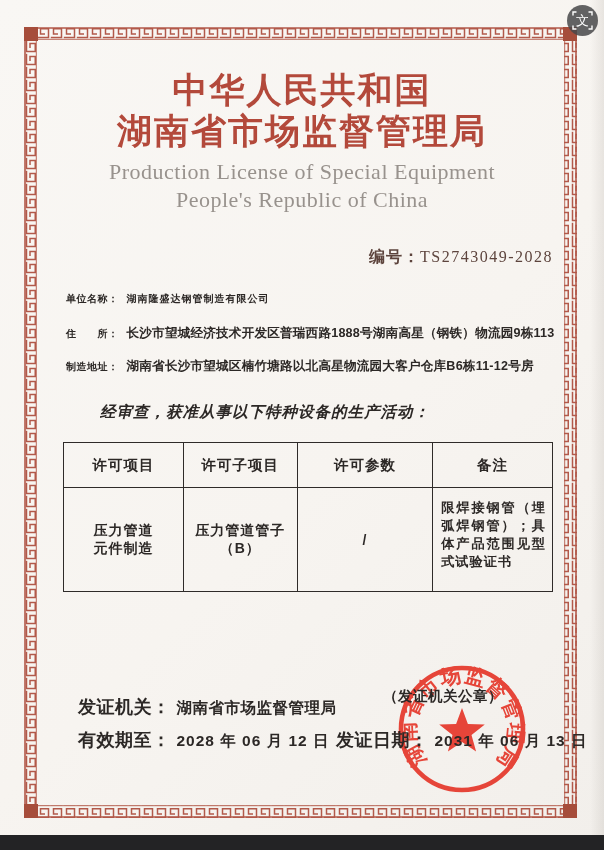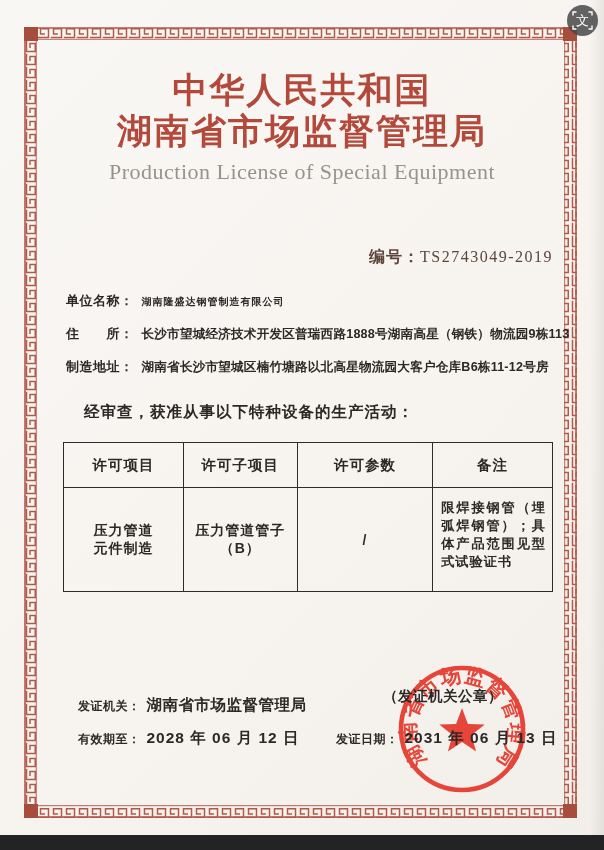--- a/index.html
+++ b/index.html
@@ -28,42 +28,42 @@
     font-size:35px; line-height:41px; letter-spacing:2px; }
   .title-en { font-family:"Liberation Serif", serif; color:#98928d; font-size:22px; line-height:28px; letter-spacing:0.5px;text-align:center; }
   .title-en.first { margin-top:6px; }
 
   .license-row { position:absolute; top:247px; right:51px; font-size:16px; color:#5d443d; }
   .license-row .lab { font-weight:700; letter-spacing:1px; }
   .license-row .num { font-family:"Liberation Serif", serif; letter-spacing:1.5px; }
 
   .info-block { position:absolute; left:66px; top:292px; width:490px; }
   .info-row { display:flex; align-items:baseline; height:33px; white-space:nowrap; }
-  .info-row .lab { font-weight:700; color:#2c2826; font-size:13px; flex:0 0 auto; letter-spacing:0.5px; }
+  .info-row .lab { font-weight:700; color:#2c2826; font-size:10px; flex:0 0 auto; letter-spacing:0.5px; }
   .info-row .val { color:#2c2826; font-weight:600; margin-left:8px; }
   .info-row.company .val { font-size:10px; letter-spacing:1px; }
   .info-row.addr .val { font-size:12.6px; letter-spacing:0.2px; }
 
-  .statement { position:absolute; left:84px; top:402px; font-size:15.5px; font-weight:600;
-    color:#2c2826; letter-spacing:1px; }
+  .statement { position:absolute; left:100px; top:402px; font-size:15.5px; font-weight:600;
+    color:#2c2826; letter-spacing:1px;font-style:italic; }
 
   table.license-table { position:absolute; left:63px; top:442px; width:490px; height:150px;
     border-collapse:collapse; table-layout:fixed; }
   .license-table th, .license-table td { border:1.6px solid #2f2b29; color:#2c2826; text-align:center; vertical-align:middle; }
   .license-table th { height:45px; font-size:14.5px; font-weight:700; letter-spacing:1px; }
   .license-table td { font-size:14px; font-weight:600; letter-spacing:1px; }
   .pre-line { white-space:pre-line; }
   .remark-cell { text-align:left !important; padding:6px 6px 16px 8px; font-size:13.2px !important;
     line-height:18px; letter-spacing:0.4px; text-align:justify !important; }
 
   .footer-left-1 { position:absolute; left:78px; top:695px; }
   .footer-left-2 { position:absolute; left:78px; top:728px; }
   .footer-right-1 { position:absolute; left:383px; top:687px; width:178px; text-align:left; z-index:3; }
   .footer-right-2 { position:absolute; left:336px; top:728px; z-index:3; }
-  .f-lab { font-weight:700; color:#2c2826; font-size:12px; letter-spacing:0.5px; }
+  .f-lab { font-weight:700; color:#2c2826; font-size:18px; letter-spacing:0.5px; }
   .f-val { font-weight:600; color:#2c2826; font-size:15.5px; letter-spacing:0.5px; margin-left:6px; }
   .f-val.date { font-weight:700; letter-spacing:1px; }
   .seal-caption { font-weight:600; color:#2c2826; font-size:14.5px; letter-spacing:0.5px; }
   .seal-svg { position:absolute; left:396px; top:663px; z-index:2; opacity:0.93; }
 </style>
 </head>
 <body>
 
 <div class="paper">
 
@@ -98,24 +98,25 @@
     <svg width="31" height="31" viewBox="0 0 31 31">
       <path d="M9,7 h-3 v3 M22,7 h3 v3 M9,24 h-3 v-3 M22,24 h3 v-3" fill="none" stroke="#ffffff" stroke-width="1.4" stroke-linecap="round"></path>
     </svg>
     <span class="glyph">文</span>
   </div>
 
   <div class="title-block">
     <div class="title-cn">中华人民共和国</div>
     <div class="title-cn">湖南省市场监督管理局</div>
     <div class="title-en first">Production License of Special Equipment</div>
+    <div class="title-en">People's Republic of China</div>
   </div>
 
   <div class="license-row">
-    <span class="lab">编号：</span><span class="num">TS2743049-2019</span>
+    <span class="lab">编号：</span><span class="num">TS2743049-2028</span>
   </div>
 
   <div class="info-block">
     <div class="info-row company">
       <span class="lab">单位名称：</span>
       <span class="val">湖南隆盛达钢管制造有限公司</span>
     </div>
     <div class="info-row addr">
       <span class="lab">住　　所：</span>
       <span class="val">长沙市望城经济技术开发区普瑞西路1888号湖南高星（钢铁）物流园9栋113</span>

